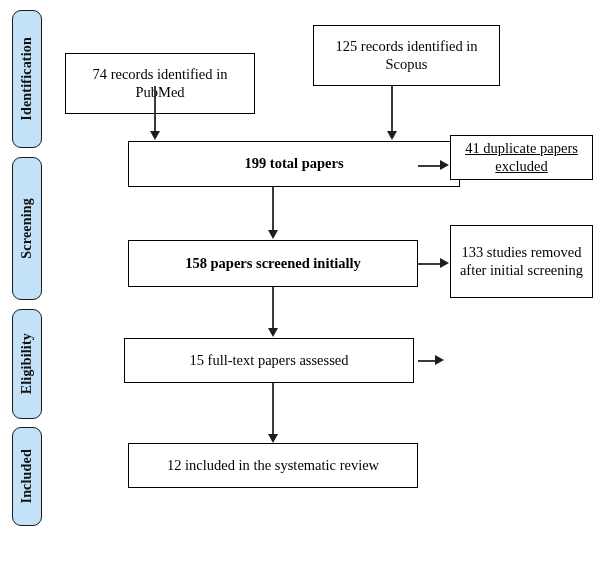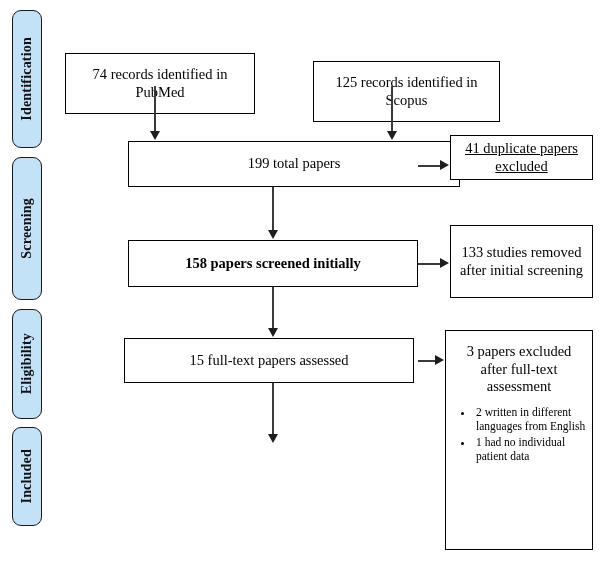--- a/index.html
+++ b/index.html
@@ -131,31 +131,31 @@
   </div>
 
   <div class="stage" style="left:12px; top:427px; width:30px; height:99px;">
     <span class="stage-text">Included</span>
   </div>
 
   <div class="box" style="left:65px; top:25px; width:190px; height:61px;margin-top:28px;">
     <span class="box-text">74 records identified in PubMed</span>
   </div>
 
-  <div class="box" style="left:313px; top:25px; width:187px; height:61px;margin-top:36px;">
+  <div class="box" style="left:313px; top:25px; width:187px; height:61px;">
     <span class="box-text">125 records identified in Scopus</span>
   </div>
 
   <div class="vline" style="left:154px; top:86px; height:46px;"></div>
   <div class="arrow-down" style="left:149.5px; top:131px;"></div>
 
   <div class="vline" style="left:391px; top:86px; height:46px;"></div>
   <div class="arrow-down" style="left:386.5px; top:131px;"></div>
 
-  <div class="box" style="left:128px; top:141px; width:332px; height:46px;">
+  <div class="box" style="left:128px; top:141px; width:332px; height:46px;font-weight:bold;">
     <span class="box-text">199 total papers</span>
   </div>
 
   <div class="box" style="left:450px; top:135px; width:143px; height:45px;text-decoration:underline;">
     <span class="box-text">41 duplicate papers excluded</span>
   </div>
 
   <div class="hline" style="left:418px; top:165px; width:23px;"></div>
   <div class="arrow-right" style="left:440px; top:160px;"></div>
 
@@ -173,30 +173,24 @@
   <div class="hline" style="left:418px; top:263px; width:23px;"></div>
   <div class="arrow-right" style="left:440px; top:258px;"></div>
 
   <div class="vline" style="left:272px; top:287px; height:42px;"></div>
   <div class="arrow-down" style="left:267.5px; top:328px;"></div>
 
   <div class="box" style="left:124px; top:338px; width:290px; height:45px;">
     <span class="box-text">15 full-text papers assessed</span>
   </div>
 
-  <div class="box top-align" style="left:445px; top:330px; width:148px; height:220px;">
-    <div class="excl-inner">
-      <div class="excl-head">3 papers excluded after full-text assessment</div>
-      <ul class="excl-list">
-        <li>2 written in different languages from English</li>
-        <li>1 had no individual patient data</li>
-      </ul>
-    </div>
-  </div>
 
   <div class="hline" style="left:418px; top:360px; width:18px;"></div>
   <div class="arrow-right" style="left:435px; top:355px;"></div>
 
   <div class="vline" style="left:272px; top:383px; height:52px;"></div>
   <div class="arrow-down" style="left:267.5px; top:434px;"></div>
 
+  <div class="box" style="left:128px; top:443px; width:290px; height:45px;">
+    <span class="box-text">12 included in the systematic review</span>
+  </div>
 
 </div>
 
 </body></html>

